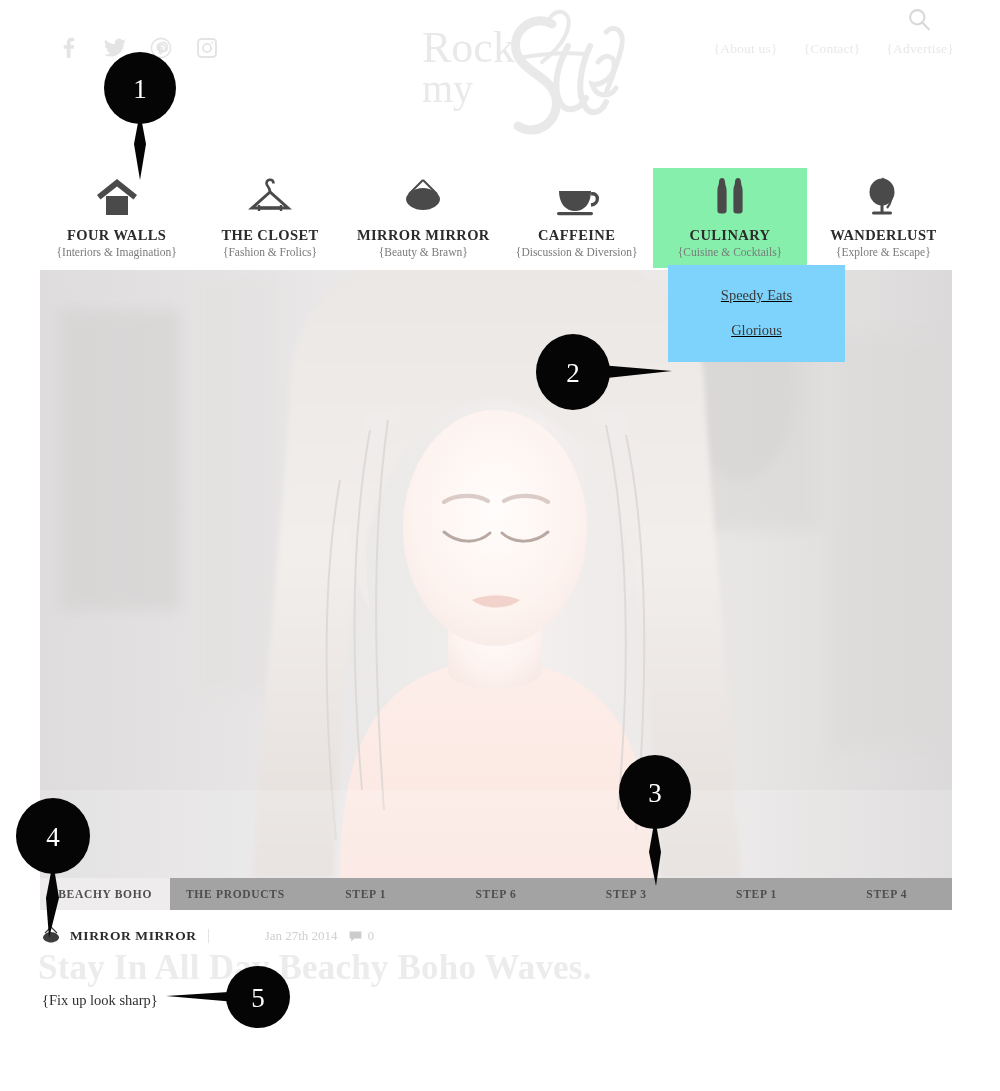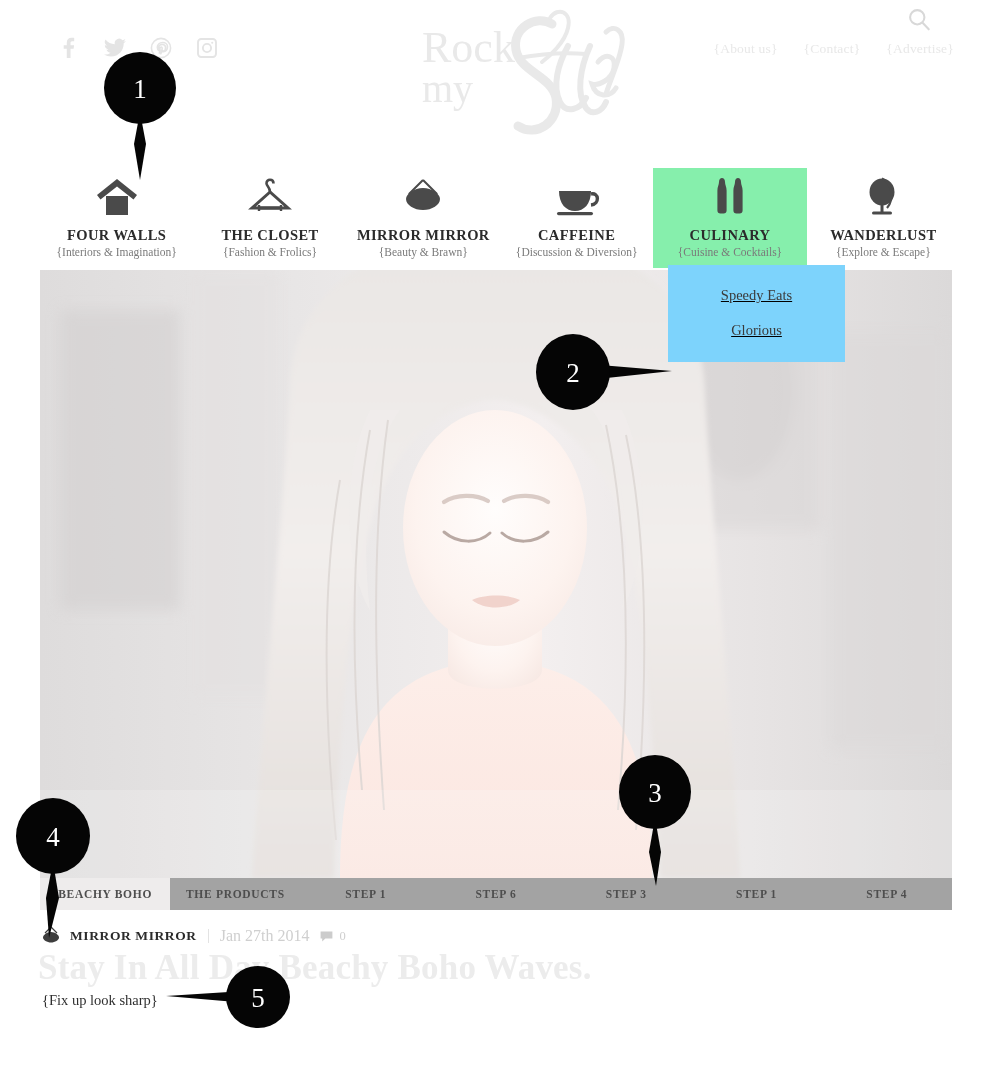--- a/index.html
+++ b/index.html
@@ -54,21 +54,21 @@
   .tab { flex: 1 1 0; display: flex; align-items: center; justify-content: center;
          font-size: 11.5px; font-weight: bold; letter-spacing: .7px; color: #4e4e4e; }
   .tab.active { background: #eeecec; }
 
   
   .meta { position: absolute; left: 40px; top: 926px; display: flex; align-items: center; height: 20px; }
   .meta-ico { width: 22px; height: 20px; color: #3d3d3d; margin-right: 8px; }
   .meta-ico svg { display: block; }
   .meta-cat { font-size: 13.5px; font-weight: bold; letter-spacing: .6px; color: #2b2b2b; }
   .meta-sep { width: 1px; height: 14px; background: #e3e3e3; margin: 0 11px; }
-  .meta-date { font-size: 16px; color: #cfcfcf; }
+  .meta-date { font-size: 13px; color: #cfcfcf; margin-left: 45px; }
   .meta-comment { display: flex; align-items: center; gap: 6px; margin-left: 11px; }
   .comment-ico { width: 13px; height: 11px; color: #cccccc; }
   .comment-ico svg { display: block; }
   .meta-count { font-size: 12.5px; color: #cfcfcf; }
 
   
   .post-title { position: absolute; left: 38px; top: 948px; font-size: 35px; color: #ececec;
                 letter-spacing: .2px; white-space: nowrap; }
   .post-sub { position: absolute; left: 42px; top: 992px; font-size: 14.5px; color: #2f2f2f; }
 

